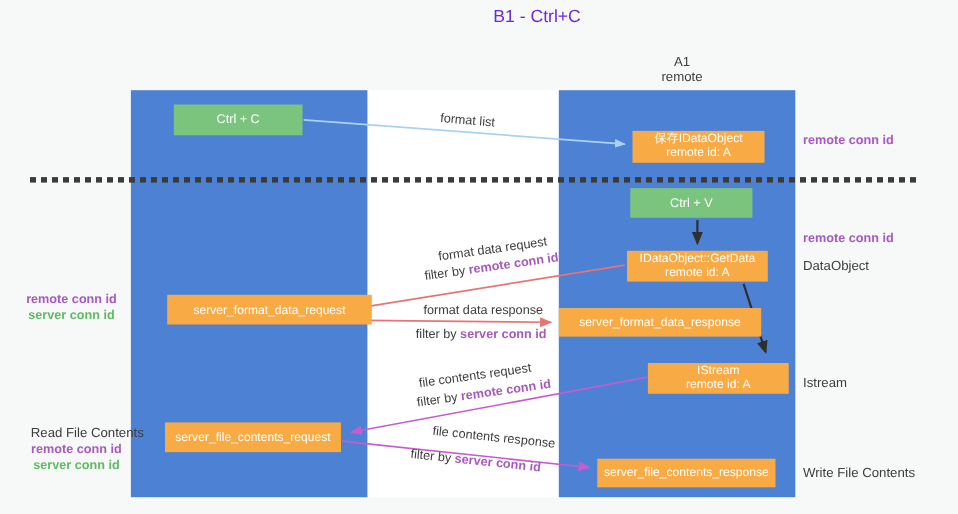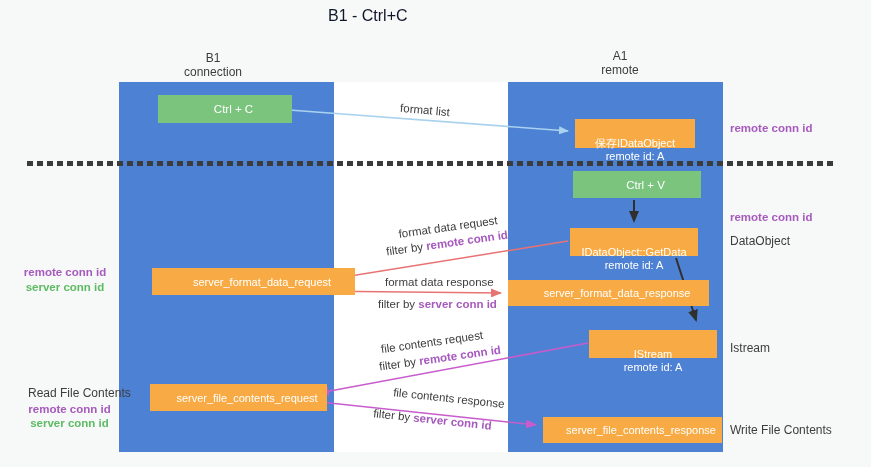--- a/index.html
+++ b/index.html
@@ -4,33 +4,33 @@
 <style>
   html,body { margin:0; padding:0; }
   body { font-family: "Liberation Sans", sans-serif; background:#f7f8f8; }
   .canvas { position:relative; width:871px; height:467px; background:#f7f8f8; overflow:hidden; }
 
   .mid-strip { position:absolute; left:334px; top:82px; width:174px; height:370px; background:#ffffff; }
   .lane { position:absolute; top:82px; width:215px; height:370px; background:#4d81d4; }
   .lane-left { left:119px; }
   .lane-right { left:508px; }
 
-  .title { position:absolute; left:328px; top:6px; width:200px; text-align:left;
-           font-size:16px; line-height:20px; color:#0f172a; }
+  .title { position:absolute; left:328px; top:6px; width:200px; text-align:right;
+           font-size:16px; line-height:20px; color:#6d28d9; }
 
   .col-header { position:absolute; width:120px; text-align:center; font-size:12px;
                 line-height:14px; color:#3d3d3d; }
   .col-header.left { left:153px; top:51px; }
   .col-header.right { left:560px; top:49px; }
 
   .box { position:absolute; text-align:center; color:#ffffff; z-index:3; }
   .box.green { background:#7bc47d; font-size:11.5px; }
   .box.orange { background:#f8ab44; font-size:11px; }
-  .one-line { display:flex; align-items:center; justify-content:center;padding-left:17px; }
-  .two-line { line-height:13px; padding-top:18px; box-sizing:border-box; }
+  .one-line { display:flex; align-items:center; justify-content:center; }
+  .two-line { line-height:13px; padding-top:1px; box-sizing:border-box; }
 
   .ctrl-c { left:158px; top:95px; width:117px; height:28px; }
   .ctrl-v { left:573px; top:171px; width:111px; height:27px; }
   .save-obj { left:575px; top:119px; width:120px; height:29px; }
   .getdata { left:570px; top:228px; width:128px; height:28px; }
   .istream-box { left:589px; top:330px; width:128px; height:28px; }
   .fmt-req { left:152px; top:268px; width:186px; height:27px; font-size:11.5px; }
   .fmt-resp { left:508px; top:280px; width:184px; height:26px; font-size:11.5px; }
   .file-req { left:150px; top:384px; width:160px; height:27px; font-size:11.5px; }
   .file-resp { left:543px; top:417px; width:162px; height:26px; font-size:11.5px; }
@@ -73,24 +73,20 @@
 <div class="canvas">
 
   <div class="mid-strip"></div>
   <div class="lane lane-left"></div>
   <div class="lane lane-right"></div>
 
   <div class="title">
     <div>B1 - Ctrl+C</div>
   </div>
 
-  <div class="col-header left">
-    <div>B1</div>
-    <div>connection</div>
-  </div>
   <div class="col-header right">
     <div>A1</div>
     <div>remote</div>
   </div>
 
   <div class="dashed-divider"></div>
 
   <svg class="arrows" width="871" height="467">
     <defs>
       <marker id="mh-blue" markerUnits="userSpaceOnUse" markerWidth="10" markerHeight="8" refX="9" refY="4" orient="auto">

